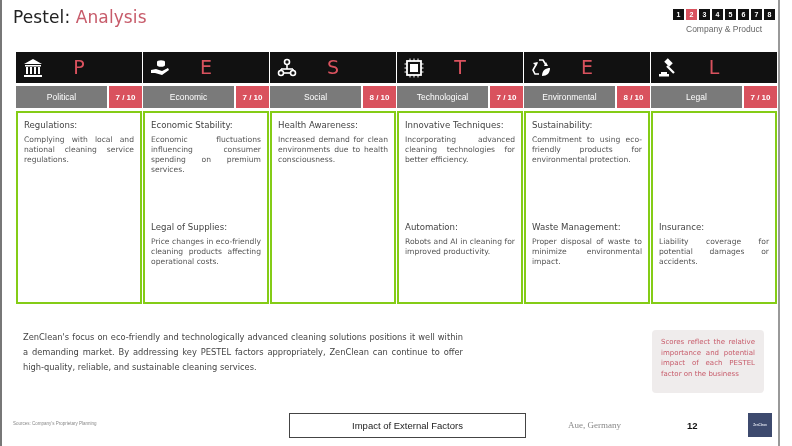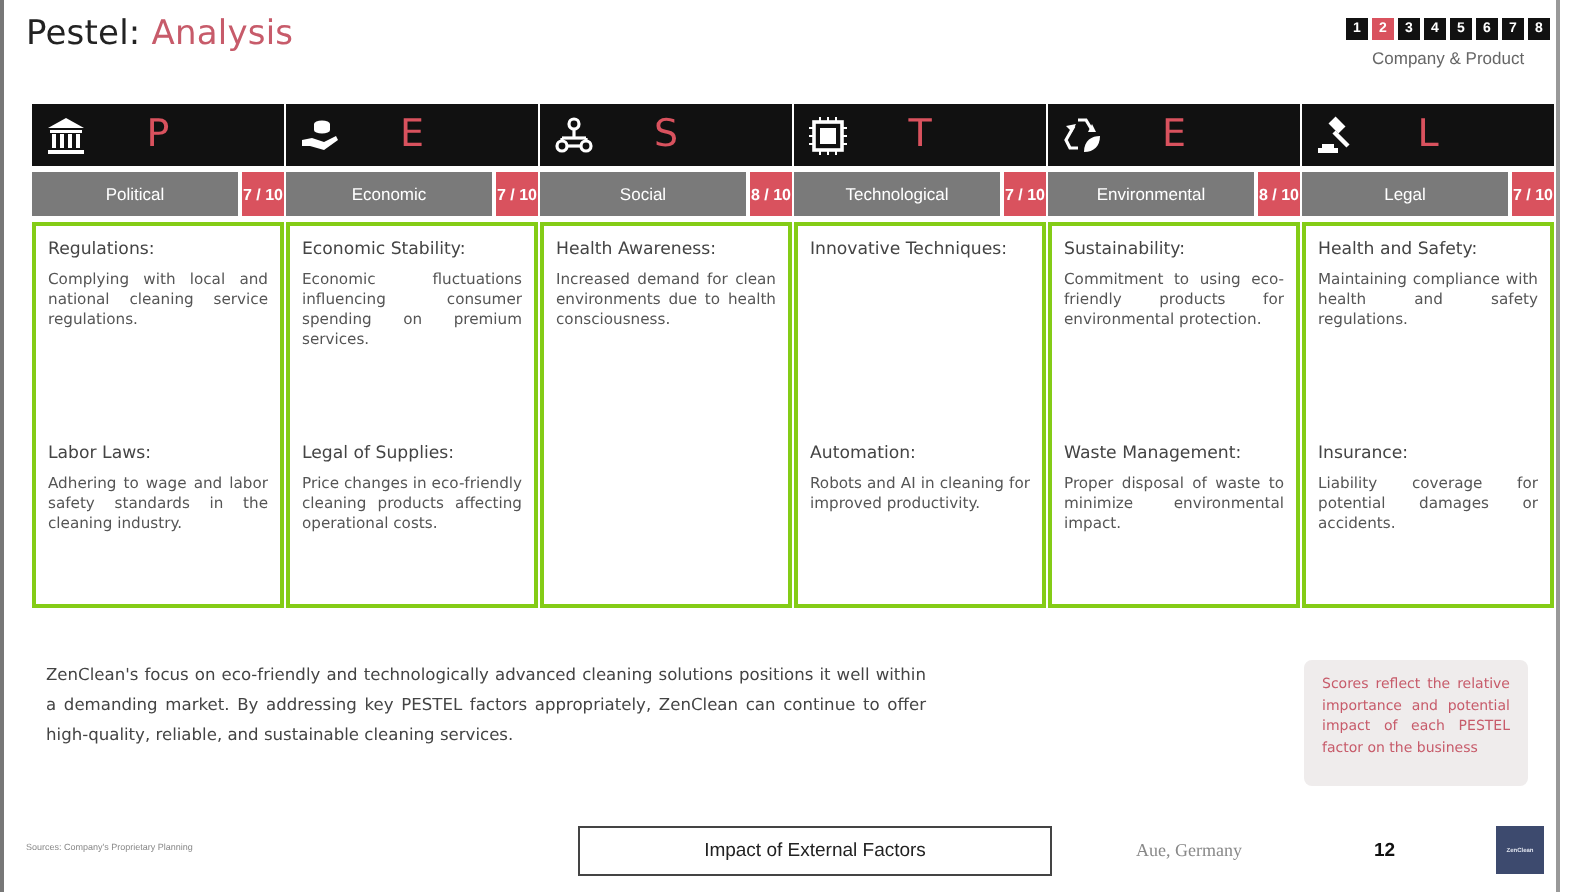--- a/index.html
+++ b/index.html
@@ -21,21 +21,21 @@
     .cols { position: absolute; left: 16px; top: 52px; display: flex; gap: 1px; }
     .col { width: 126px; }
     .col + .col { margin-left: 0; }
     .head { height: 31px; background: #111; display: flex; align-items: center; position: relative; }
     .head .icon { position: absolute; left: 7px; top: 6px; width: 20px; height: 20px; }
     .head .letter { position: absolute; left: 0; right: 0; text-align: center; top: 4px; font-size: 19px;
                     color: #d9525e; font-family: "DejaVu Sans", sans-serif; }
     .subhead { height: 22px; margin-top: 3px; display: flex; }
     .subhead .name { flex: 1; background: #7a7a7a; color: #fff; font-size: 8.5px; display: flex;
                      align-items: center; justify-content: center; font-family: "Liberation Sans", sans-serif; }
-    .subhead .score { width: 21px; margin-left: 2px; background: #d9525e; color: #fff; font-size: 8px;
+    .subhead .score { width: 33px; margin-left: 2px; background: #d9525e; color: #fff; font-size: 8px;
                       font-weight: bold; display: flex; align-items: center; justify-content: center;
                       font-family: "Liberation Sans", sans-serif; }
     .body-box { margin-top: 3px; height: 193px; border: 2px solid #84cc16; padding: 7px 6px 0 6px; position: relative; }
     .item { position: absolute; left: 6px; right: 6px; }
     .item.i0 { top: 7px; }
     .item.i1 { top: 109px; }
     .item .h { font-size: 8.6px; color: #444; font-family: "DejaVu Sans", sans-serif; margin-bottom: 5px; }
     .item .d { font-size: 7.6px; color: #555; line-height: 10px; text-align: justify; font-family: "DejaVu Sans", sans-serif; }
 
     .summary { position: absolute; left: 23px; top: 330px; width: 440px; font-size: 8.3px; line-height: 15px;
@@ -94,24 +94,20 @@
       <div class="letter">P</div>
     </div>
     <div class="subhead">
       <div class="name">Political</div>
       <div class="score">7 / 10</div>
     </div>
     <div class="body-box">
       <div class="item i0">
         <div class="h">Regulations:</div>
         <div class="d">Complying with local and national cleaning service regulations.</div>
-      </div>
-      <div class="item i1">
-        <div class="h">Labor Laws:</div>
-        <div class="d">Adhering to wage and labor safety standards in the cleaning industry.</div>
       </div>
     </div>
   </div>
 
   <div class="col">
     <div class="head">
       <svg class="icon" viewBox="0 0 20 20">
         <ellipse cx="11" cy="4" rx="4" ry="1.8" fill="#fff"></ellipse>
         <ellipse cx="11" cy="7" rx="4" ry="1.8" fill="#fff"></ellipse>
         <rect x="7" y="4" width="8" height="3" fill="#fff"></rect>
@@ -183,20 +179,21 @@
       </svg>
       <div class="letter">T</div>
     </div>
     <div class="subhead">
       <div class="name">Technological</div>
       <div class="score">7 / 10</div>
     </div>
     <div class="body-box">
       <div class="item i0">
         <div class="h">Innovative Techniques:</div>
+        <div class="d">Incorporating advanced cleaning technologies for better efficiency.</div>
       </div>
       <div class="item i1">
         <div class="h">Automation:</div>
         <div class="d">Robots and AI in cleaning for improved productivity.</div>
       </div>
     </div>
   </div>
 
   <div class="col">
     <div class="head">
@@ -233,24 +230,20 @@
         <rect x="1" y="16" width="10" height="2.5" fill="#fff"></rect>
         <rect x="3" y="14" width="6" height="2" fill="#fff"></rect>
       </svg>
       <div class="letter">L</div>
     </div>
     <div class="subhead">
       <div class="name">Legal</div>
       <div class="score">7 / 10</div>
     </div>
     <div class="body-box">
-      <div class="item i0">
-        <div class="h">Health and Safety:</div>
-        <div class="d">Maintaining compliance with health and safety regulations.</div>
-      </div>
       <div class="item i1">
         <div class="h">Insurance:</div>
         <div class="d">Liability coverage for potential damages or accidents.</div>
       </div>
     </div>
   </div>
 
 </div>
 
 <div class="summary">ZenClean's focus on eco-friendly and technologically advanced cleaning solutions positions it well within a demanding market. By addressing key PESTEL factors appropriately, ZenClean can continue to offer high-quality, reliable, and sustainable cleaning services.</div>

